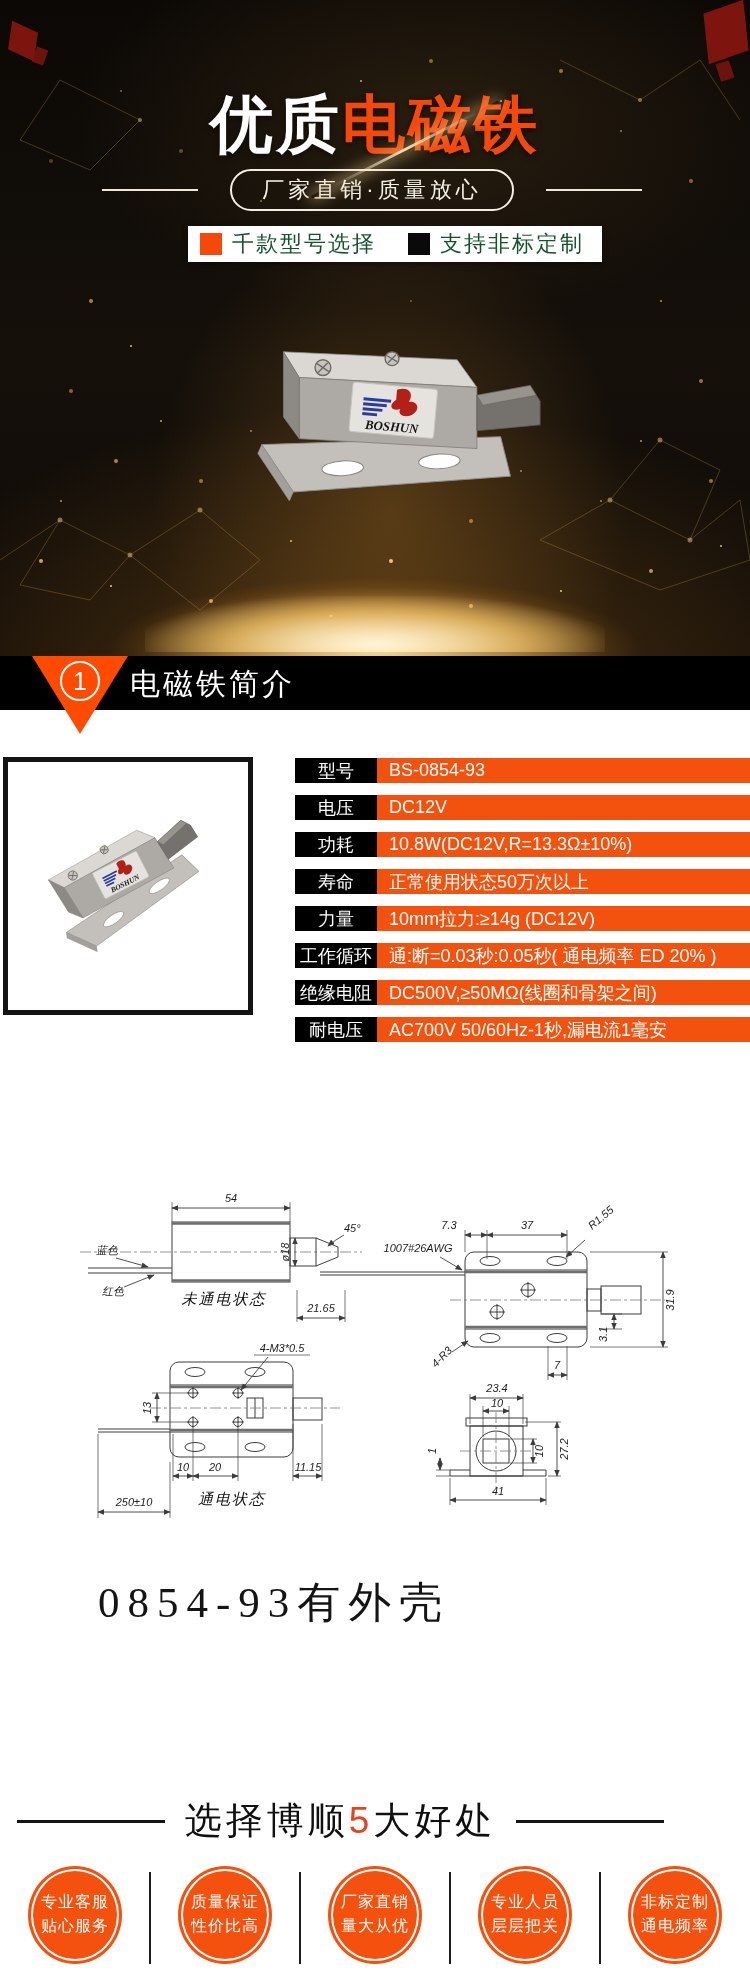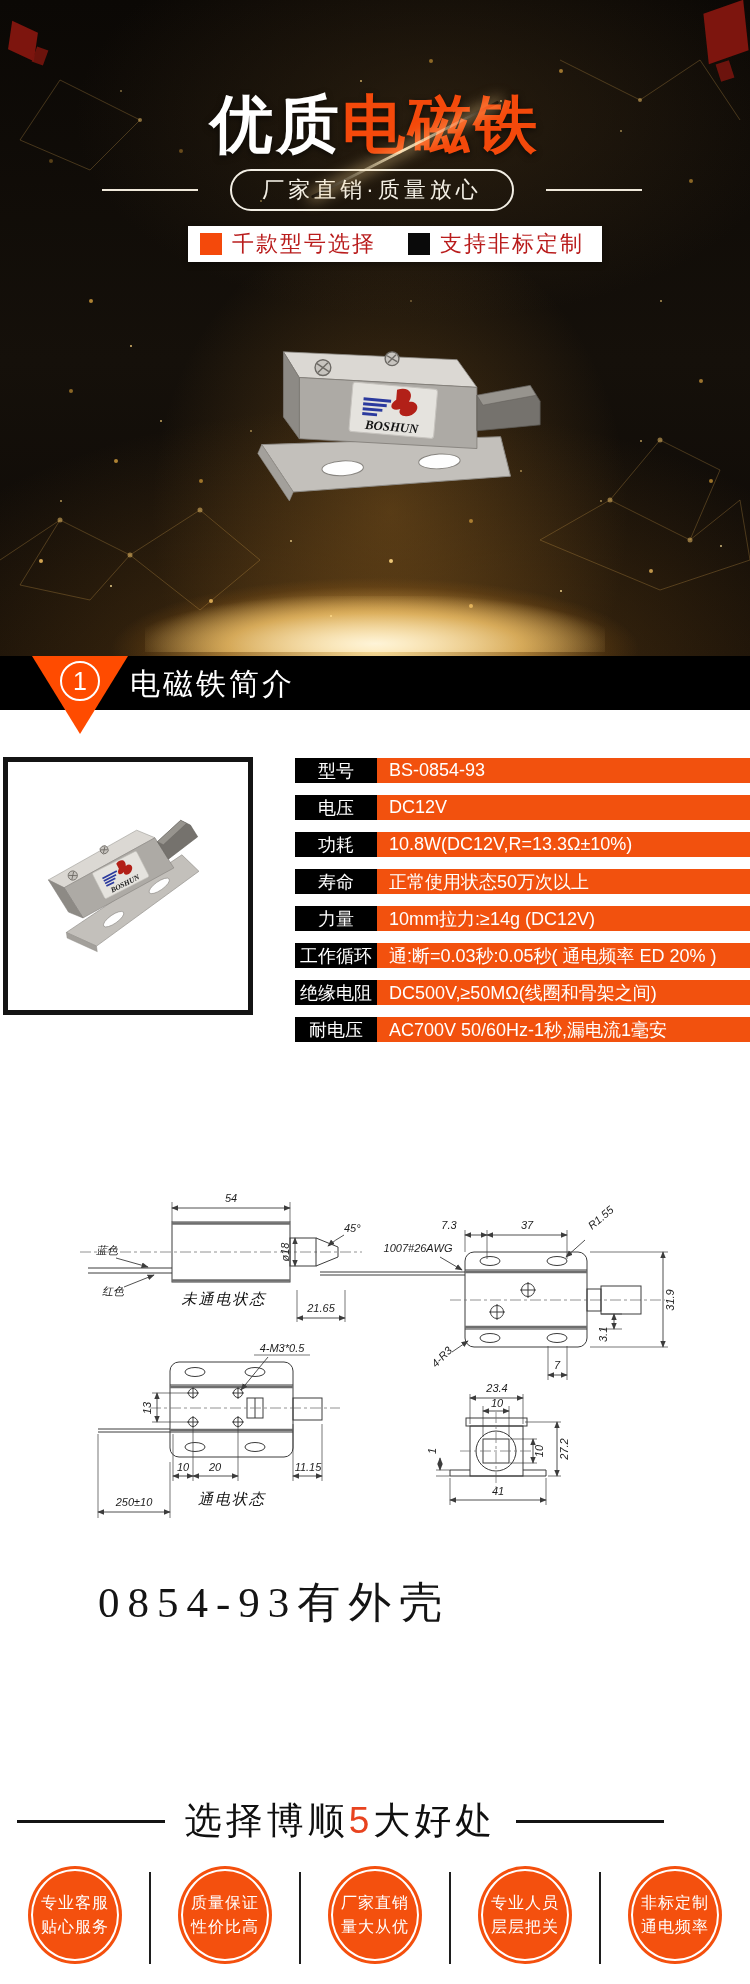--- a/index.html
+++ b/index.html
@@ -58,21 +58,21 @@
   .banner-line{width:96px;height:2px;background:#efe8da;}
   .banner-pill{border:2px solid #f2eee4;border-radius:24px;padding:4px 30px;
     color:#f4f0e6;font-size:22px;letter-spacing:4px;white-space:nowrap;}
 
   .feature-bar{position:absolute;top:226px;left:188px;width:414px;height:36px;background:#fff;
     display:flex;align-items:center;box-sizing:border-box;padding:0 12px;
     box-shadow:0 2px 6px rgba(0,0,0,.4);}
   .sq{width:22px;height:22px;flex:0 0 auto;}
   .sq.orange{background:#f4490b;}
   .sq.black{background:#0a0a0a;margin-left:32px;}
-  .feature-text{font-size:22px;color:#b91c1c;letter-spacing:2px;margin-left:10px;white-space:nowrap;}
+  .feature-text{font-size:22px;color:#14532d;letter-spacing:2px;margin-left:10px;white-space:nowrap;}
 
   .hero-product{position:absolute;top:326px;left:242px;}
 
   
   .section-header{position:absolute;top:656px;left:0;width:750px;height:54px;background:#000;z-index:4;}
   .tri{position:absolute;top:0;left:32px;width:96px;height:78px;background:#ff4b00;
     clip-path:polygon(0 0,100% 0,50% 100%);z-index:5;}
   .tri-circle{position:absolute;top:5px;left:50%;transform:translateX(-50%);
     width:36px;height:36px;border:2px solid #fff;border-radius:50%;
     color:#fff;font-size:25px;display:flex;align-items:center;justify-content:center;}
@@ -103,21 +103,21 @@
 
   
   .model-note{position:absolute;top:1574px;left:98px;font-family:Liberation Serif, serif;
     font-size:43px;color:#141414;letter-spacing:8px;}
   .benefits-title{position:absolute;top:1797px;left:0;width:681px;height:48px;
     display:flex;align-items:center;justify-content:center;gap:20px;
     font-size:37px;color:#101010;letter-spacing:4px;white-space:nowrap;}
   .bt-line{width:148px;height:3px;background:#141414;flex:0 0 auto;}
   .bt-num{color:#e8431f;}
   .badges{position:absolute;top:1866px;left:0;width:750px;display:flex;}
-  .badge-cell{width:177px;display:flex;justify-content:center;position:relative;}
+  .badge-cell{width:177px;display:flex;justify-content:center;position:relative;font-family:Liberation Mono, monospace;}
   .badge-cell + .badge-cell::before{content:"";position:absolute;left:-1px;top:6px;
     width:2px;height:92px;background:#1e1e1e;}
   .badge{width:94px;height:98px;background:#f4500e;border-radius:50%;position:relative;
     display:flex;flex-direction:column;align-items:center;justify-content:center;
     color:#fff;font-size:16px;line-height:1.5;letter-spacing:1px;text-align:center;}
   .badge::before{content:"";position:absolute;inset:3px;border:2px solid #fff;border-radius:50%;}
   .badge span{position:relative;z-index:1;white-space:nowrap;}
 </style>
 </head>
 <body>

